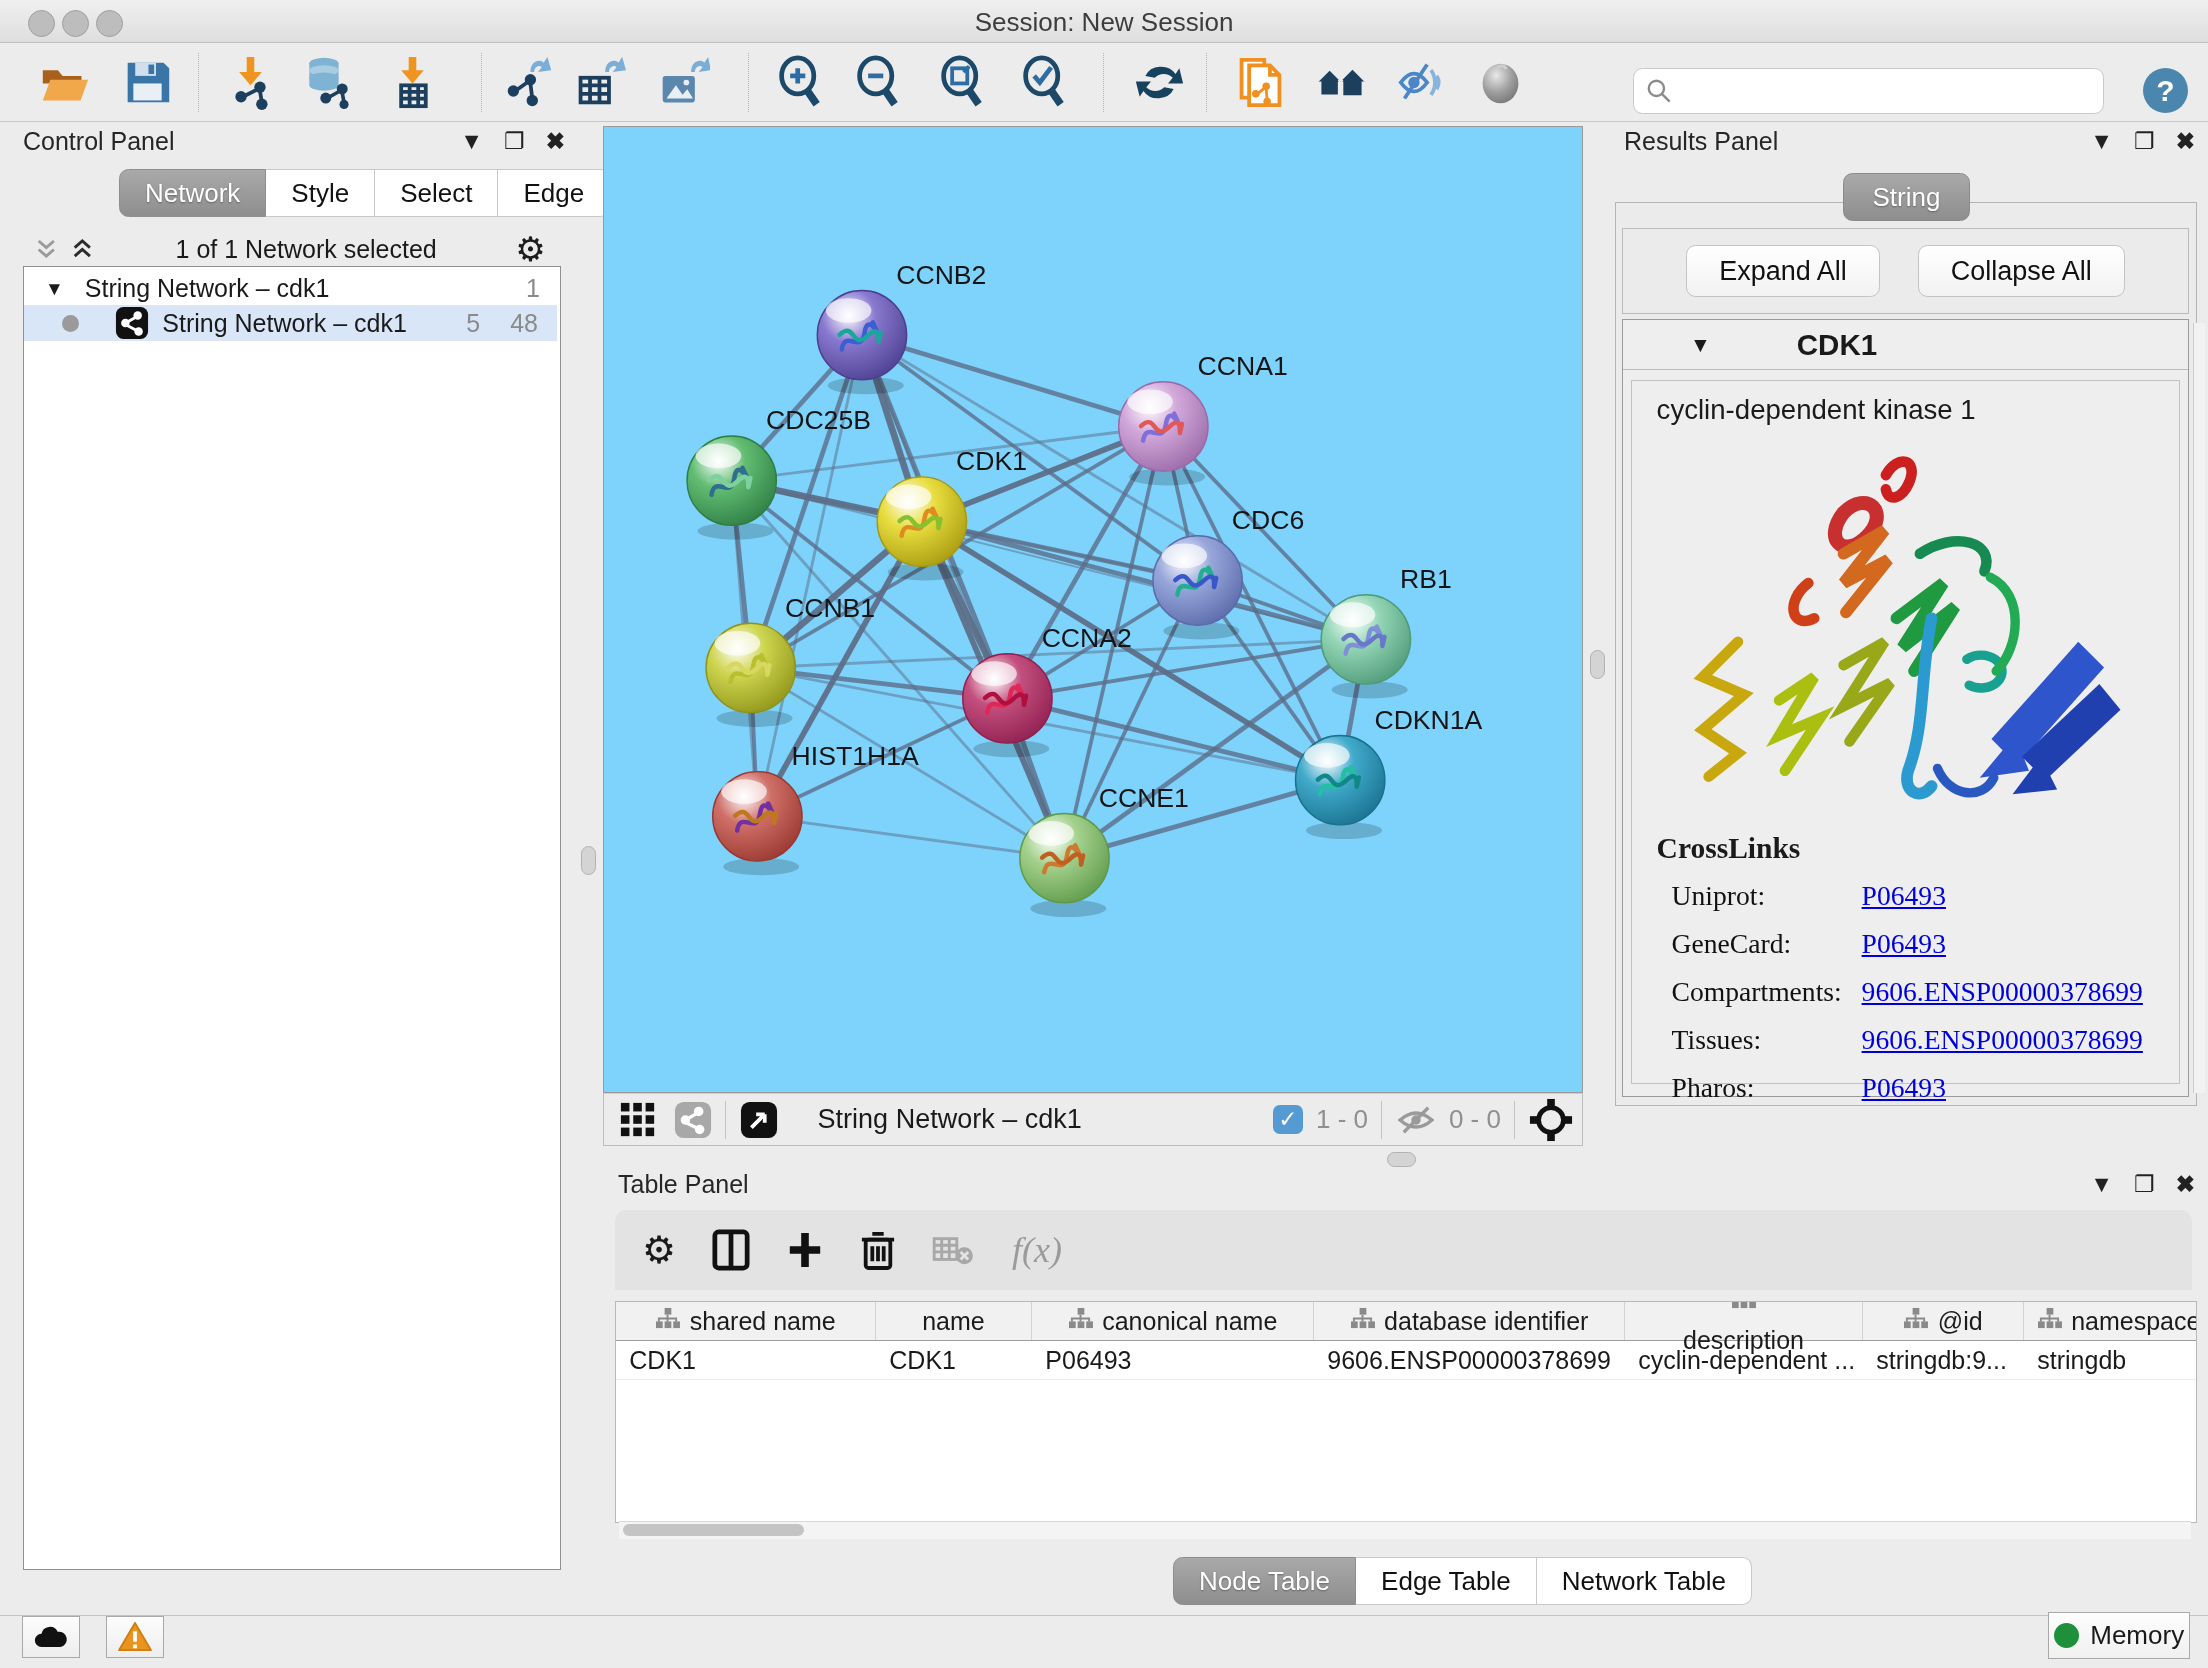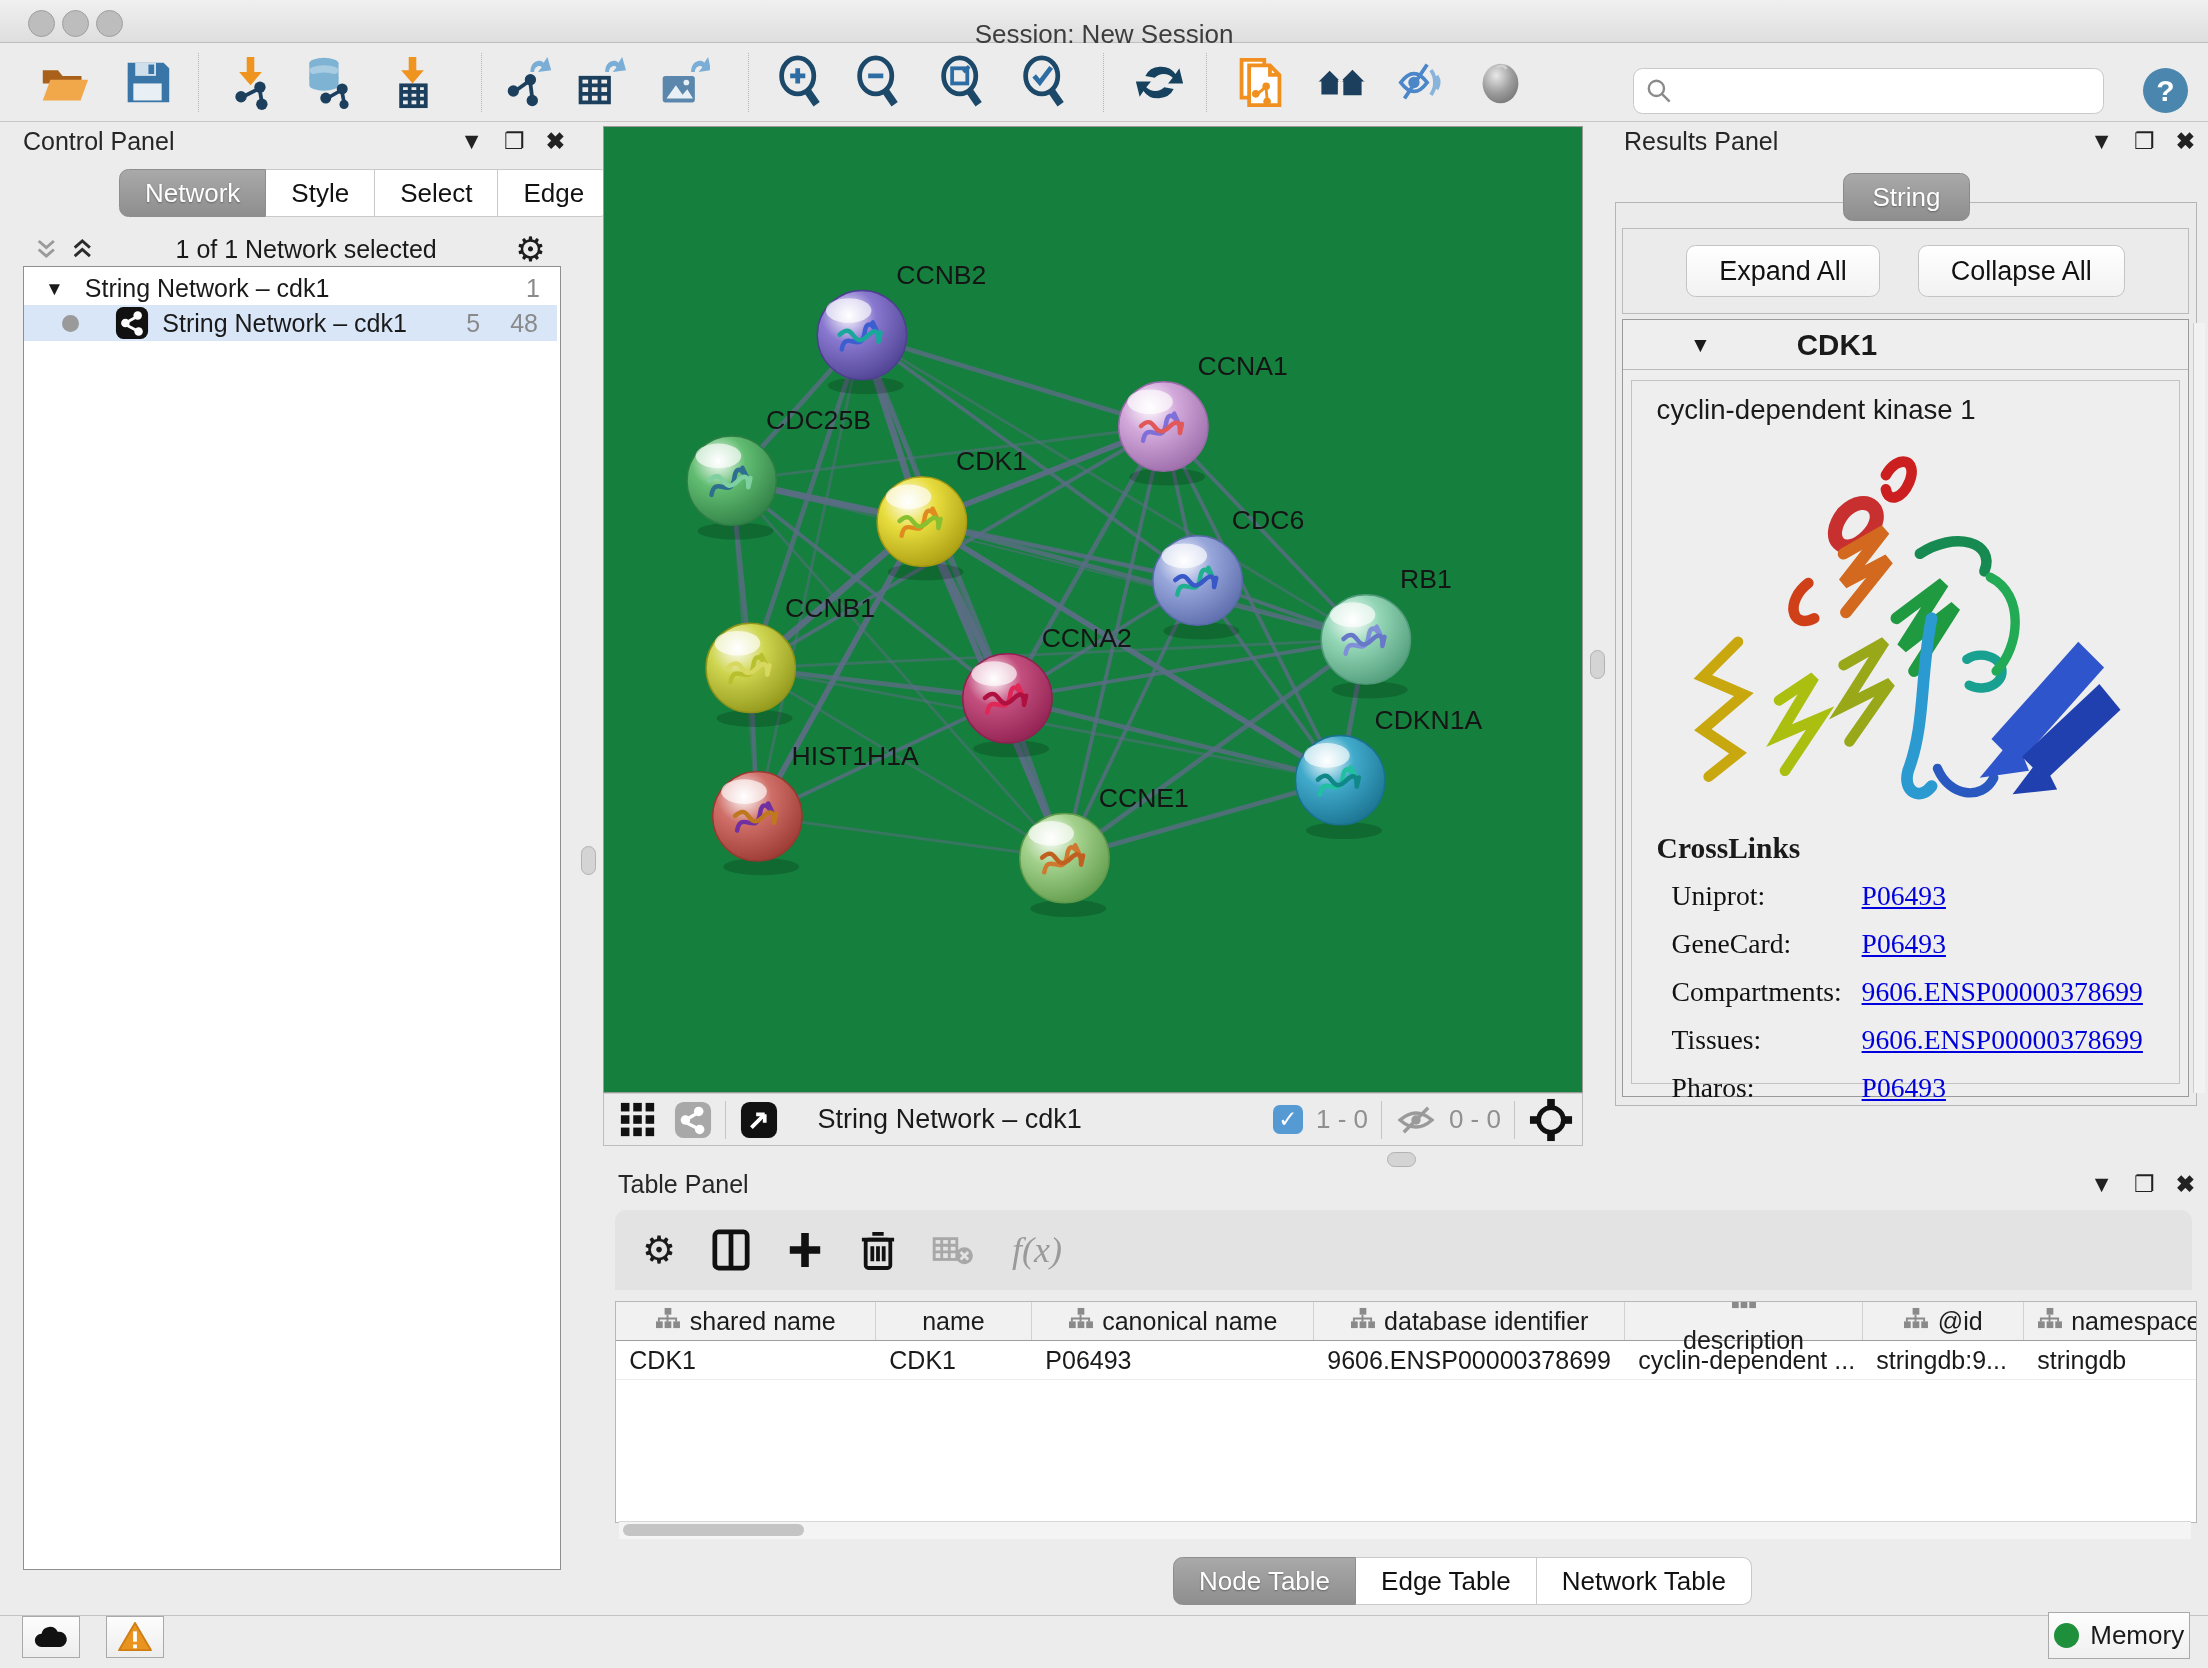--- a/index.html
+++ b/index.html
@@ -3,21 +3,21 @@
 <meta charset="utf-8">
 <style>
   html,body{margin:0;padding:0;background:#d8d8d8;}
   .window{position:relative;width:2208px;height:1668px;background:#ececec;
     font-family:"Liberation Sans",sans-serif;overflow:hidden;color:#1a1a1a;}
   .abs{position:absolute;}
   
   .titlebar{left:0;top:0;width:2208px;height:42px;
     background:linear-gradient(#f0f0f0,#dedede);border-bottom:1px solid #bfbfbf;}
   .tl{width:25px;height:25px;border-radius:50%;background:#bdbdbd;border:1px solid #9e9e9e;top:9.5px;}
-  .wtitle{width:100%;text-align:center;top:19px;font-size:26px;color:#3d3d3d;font-weight:500;}
+  .wtitle{width:100%;text-align:center;top:7px;font-size:26px;color:#3d3d3d;font-weight:500;}
   
   .toolbar{left:0;top:43px;width:2208px;height:78px;background:#ececec;border-bottom:1px solid #c6c6c6;}
   .tbtn{top:13.3px;width:53px;height:53px;display:flex;align-items:center;justify-content:center;}
   .tsep{top:9.5px;width:0;height:59px;border-left:1.9px dotted #b5b5b5;}
   .search{left:1633px;top:25px;width:471px;height:46px;background:#fff;border:1.9px solid #c9c9c9;
     border-radius:9.5px;display:flex;align-items:center;padding-left:11.4px;box-sizing:border-box;}
   .search input{border:none;outline:none;font-size:23px;width:399px;background:transparent;
     font-family:"Liberation Sans",sans-serif;}
   .helpbtn{left:2143px;top:25px;width:45px;height:45px;border-radius:50%;background:#4a86ad;color:#fff;
     font-size:30px;font-weight:bold;display:flex;align-items:center;justify-content:center;}
@@ -31,21 +31,21 @@
   .tab:first-child{border-left:1px solid #c9c9c9;border-radius:9.5px 0 0 9.5px;}
   .tab:last-child{border-radius:0 9.5px 9.5px 0;}
   .tab.sel{background:linear-gradient(#a9a9a9,#8e8e8e);color:#fff;border-color:#8e8e8e;
     text-shadow:0 1px 1.9px rgba(0,0,0,.35);margin-left:48px;}
   
   .treebox{left:23px;top:266px;width:536px;height:1302px;background:#fff;border:1.9px solid #8f8f8f;}
   .treerow{left:0;width:533px;height:32px;display:flex;align-items:center;font-size:25px;}
   .rowsel{background:#d9e6f8;}
   .cnt{color:#8a8a8a;}
   
-  .canvas{left:603px;top:126px;width:978px;height:965px;background:#15803d;border:1px solid #9a9a9a;}
+  .canvas{left:603px;top:126px;width:978px;height:965px;background:#7dd3fc;border:1px solid #9a9a9a;}
   .netbar{left:603px;top:1093px;width:978px;height:51px;background:#ececec;border:1px solid #bdbdbd;
     border-top:1px solid #cfcfcf;display:flex;align-items:center;}
   .nsep{width:0;height:38px;border-left:1px solid #c4c4c4;margin:0 13.3px;}
   .dim{color:#8f8f8f;font-size:26px;}
   .pill{background:#d4d4d4;border:1px solid #b2b2b2;border-radius:7.6px;}
   
   .rbox{border:1px solid #b5b5b5;background:#ebebeb;}
   .btn{background:linear-gradient(#ffffff,#f2f2f2);border:1px solid #c4c4c4;border-radius:9.5px;
     font-size:27px;padding:9.5px 32px;color:#111;}
   .serif{font-family:"Liberation Serif",serif;}

